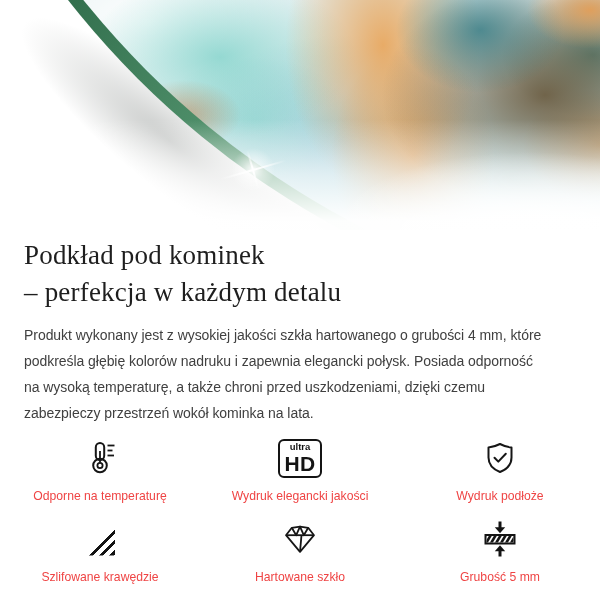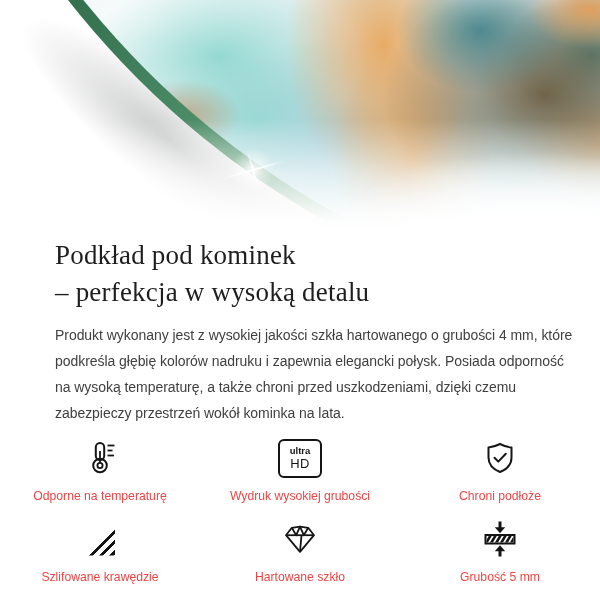--- a/index.html
+++ b/index.html
@@ -38,37 +38,37 @@
   .sparkle .ray-h{position:absolute;left:-34px;top:-1px;width:68px;height:2px;transform:rotate(-16deg);
     background:linear-gradient(90deg,rgba(255,255,255,0),#fff 45%,#fff 55%,rgba(255,255,255,0));}
   .sparkle .ray-v{position:absolute;left:-1px;top:-20px;width:2px;height:40px;transform:rotate(-16deg);
     background:linear-gradient(180deg,rgba(255,255,255,0),#fff 45%,#fff 55%,rgba(255,255,255,0));}
   .hero-fade{position:absolute;inset:0;z-index:5;pointer-events:none;
     background:
       radial-gradient(50% 60% at 88% 108%,rgba(255,255,255,.9) 25%,rgba(255,255,255,0) 70%),
       linear-gradient(to bottom,rgba(255,255,255,0) 52%,rgba(255,255,255,.6) 76%,rgba(255,255,255,.98) 96%);}
 
   
-  .content{padding:0 55px;}
+  .content{padding:0 24px;}
   h1{margin:7px 0 0 0;font-family:"Liberation Serif",serif;font-weight:400;
      font-size:27px;line-height:37px;color:#1e1e1e;letter-spacing:.2px;}
   h1 .hl{display:block;}
   .desc{margin:11px 0 0 0;width:526px;font-size:14px;line-height:26px;
         letter-spacing:-.05px;color:#404040;}
 
   
   .features{display:grid;grid-template-columns:1fr 1fr 1fr;row-gap:16px;margin-top:12px;}
   .feature{display:flex;flex-direction:column;align-items:center;gap:11px;text-align:right;}
   .icon-wrap{height:40px;display:flex;align-items:center;justify-content:center;}
   .flabel{font-size:12.2px;color:#ef4444;letter-spacing:0;}
   .uhd{width:40px;height:35px;border:2.6px solid #141414;border-radius:6px;
        display:flex;flex-direction:column;align-items:center;justify-content:center;
        line-height:1;color:#141414;}
   .uhd-top{font-size:9.5px;font-weight:700;}
-  .uhd-bottom{font-size:13px;font-weight:400;margin-top:1px;letter-spacing:.3px;}
+  .uhd-bottom{font-size:21px;font-weight:700;margin-top:1px;letter-spacing:.3px;}
   .tri{width:30px;height:27px;margin-top:6px;
        clip-path:polygon(0% 100%,100% 100%,100% 2%);
        background:repeating-linear-gradient(135deg,#141414 0 3px,rgba(0,0,0,0) 3px 7.2px);}
   svg{display:block;}
 </style>
 </head>
 <body>
 
 <div class="page">
 
@@ -81,21 +81,21 @@
     <div class="sparkle">
       <span class="glow"></span>
       <span class="ray-h"></span>
       <span class="ray-v"></span>
     </div>
   </section>
 
   <section class="content">
     <h1>
       <span class="hl">Podkład pod kominek</span>
-      <span class="hl">– perfekcja w wysoką detalu</span>
+      <span class="hl">– perfekcja w każdym detalu</span>
     </h1>
     <p class="desc">Produkt wykonany jest z wysokiej jakości szkła hartowanego o grubości 4 mm, które podkreśla głębię kolorów nadruku i zapewnia elegancki połysk. Posiada odporność na wysoką temperaturę, a także chroni przed uszkodzeniami, dzięki czemu zabezpieczy przestrzeń wokół kominka na lata.</p>
   </section>
 
   <section class="features">
 
     <div class="feature">
       <div class="icon-wrap">
         <svg width="40" height="40" viewBox="0 0 40 40" fill="none" stroke="#161616">
           <rect x="15.8" y="5" width="8.4" height="17" rx="4.2" stroke-width="2"></rect>
@@ -110,31 +110,31 @@
       <div class="flabel">Odporne na temperaturę</div>
     </div>
 
     <div class="feature">
       <div class="icon-wrap">
         <div class="uhd">
           <span class="uhd-top">ultra</span>
           <span class="uhd-bottom">HD</span>
         </div>
       </div>
-      <div class="flabel">Wydruk wysokiej grubości</div>
+      <div class="flabel">Wydruk elegancki jakości</div>
     </div>
 
     <div class="feature">
       <div class="icon-wrap">
         <svg width="40" height="40" viewBox="0 0 40 40" fill="none" stroke="#161616">
           <path d="M20,6 C23.5,7.8 27.5,9 31.5,9.6 V19.5 C31.5,26.8 27,31.2 20,34 C13,31.2 8.5,26.8 8.5,19.5 V9.6 C12.5,9 16.5,7.8 20,6 Z" stroke-width="2" stroke-linejoin="round"></path>
           <path d="M14.5,19.8 L18.3,23.6 L25.8,15.8" stroke-width="2" stroke-linecap="round" stroke-linejoin="round"></path>
         </svg>
       </div>
-      <div class="flabel">Chroni podłoże</div>
+      <div class="flabel">Wydruk podłoże</div>
     </div>
 
     <div class="feature">
       <div class="icon-wrap">
         <div class="tri"></div>
       </div>
       <div class="flabel">Szlifowane krawędzie</div>
     </div>
 
     <div class="feature">

